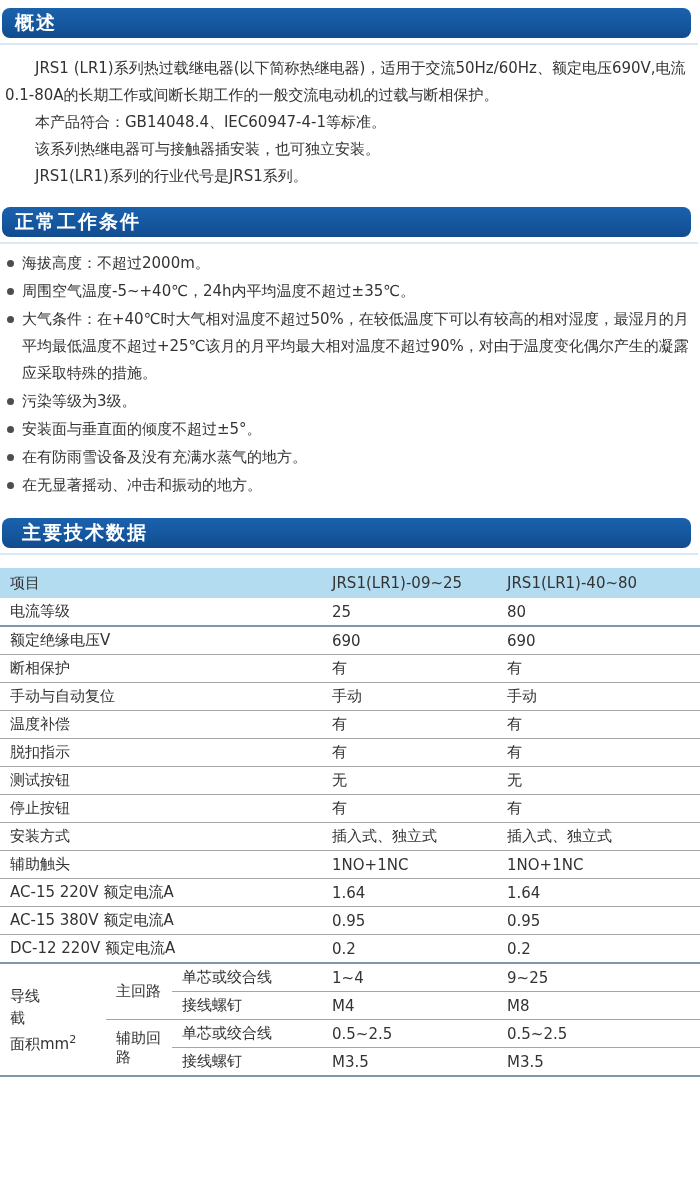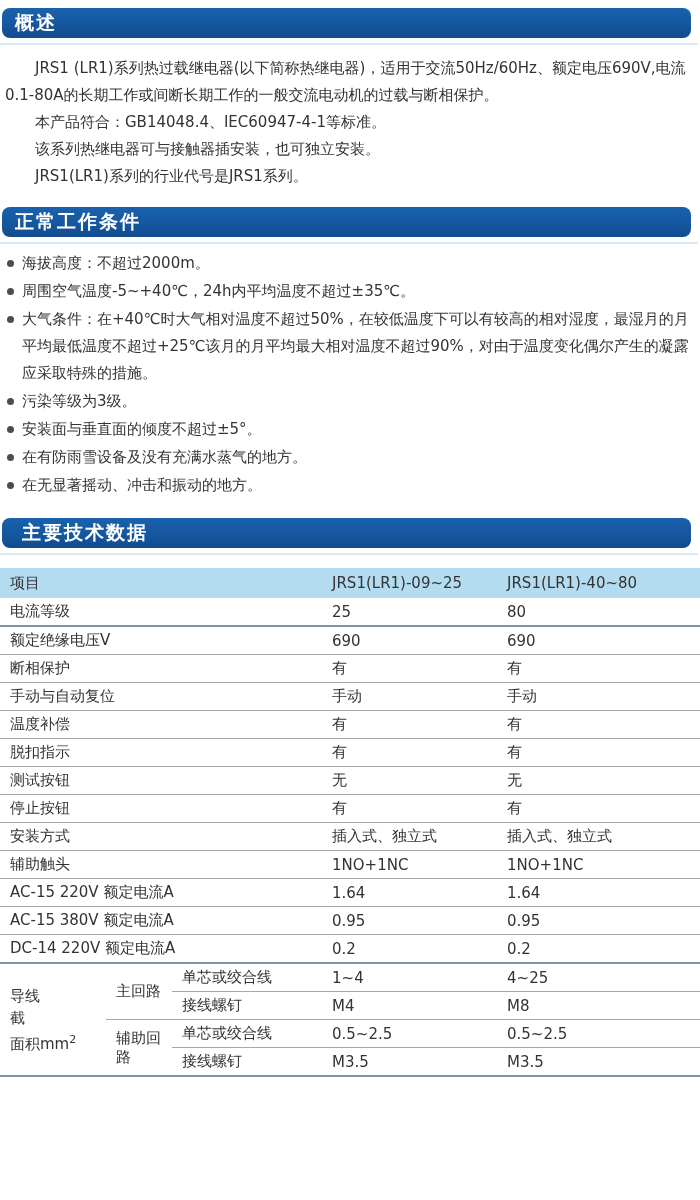--- a/index.html
+++ b/index.html
@@ -162,35 +162,35 @@
         <td colspan="3">AC-15 220V 额定电流A</td>
         <td>1.64</td>
         <td>1.64</td>
       </tr>
       <tr>
         <td colspan="3">AC-15 380V 额定电流A</td>
         <td>0.95</td>
         <td>0.95</td>
       </tr>
       <tr class="thick">
-        <td colspan="3">DC-14 220V 额定电流A</td>
+        <td colspan="3">DC-12 220V 额定电流A</td>
         <td>0.2</td>
         <td>0.2</td>
       </tr>
 
       <tr>
         <td rowspan="4" class="wire-label">
           <span>导线</span><br>
           <span>截</span><br>
           <span>面积mm</span><span class="sup">2</span>
         </td>
         <td rowspan="2">主回路</td>
         <td>单芯或绞合线</td>
         <td>1~4</td>
-        <td>4~25</td>
+        <td>9~25</td>
       </tr>
       <tr>
         <td>接线螺钉</td>
         <td>M4</td>
         <td>M8</td>
       </tr>
       <tr>
         <td rowspan="2">辅助回路</td>
         <td>单芯或绞合线</td>
         <td>0.5~2.5</td>

